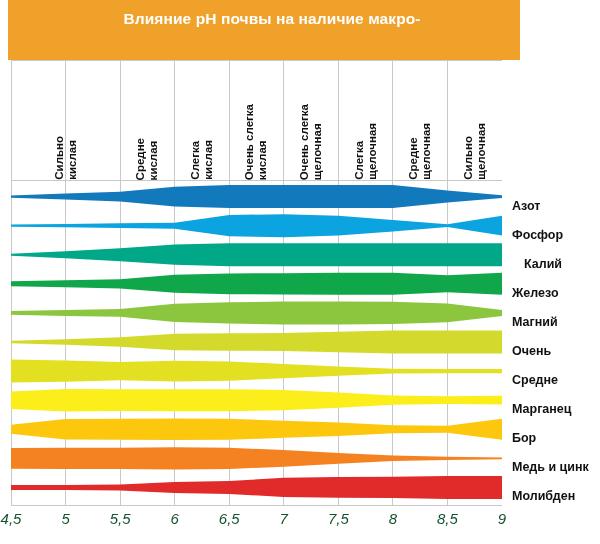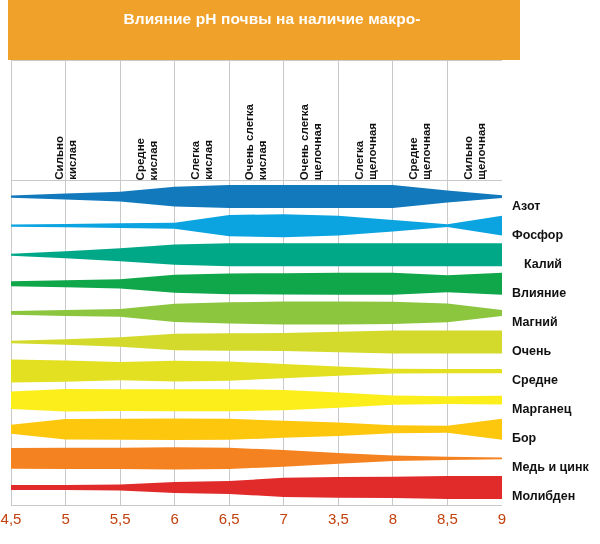--- a/index.html
+++ b/index.html
@@ -13,21 +13,21 @@
 
   .plot{position:absolute;left:11px;top:60px;width:491px;height:446px;}
   .hdr-cells{position:absolute;left:0;top:0;width:491px;height:120px;}
   .hdr-cell{position:absolute;top:0;height:120px;display:flex;align-items:flex-end;justify-content:center;}
   .hdr-cell span{writing-mode:vertical-rl;transform:rotate(180deg);font-size:11.5px;font-weight:bold;color:#111;line-height:13px;text-align:left;white-space:pre;padding-bottom:4px;}
 
   .legend{position:absolute;left:512px;top:70px;width:88px;height:446px;}
   .legend-item{position:absolute;left:0;font-size:12.5px;font-weight:bold;color:#111;white-space:nowrap;}
 
   .axis-labels{position:absolute;left:0;top:510px;width:600px;height:34px;}
-  .axis-tick-label{position:absolute;top:0;font-size:15px;color:#c2410c;transform:translateX(-50%);}
+  .axis-tick-label{position:absolute;top:0;font-size:15px;color:#14532d;transform:translateX(-50%);font-style:italic;}
 </style>
 </head>
 <body>
 
 <div id="chart-root">
 
   <div class="title-bar">
     <div class="title-text">
       <span class="title-line1">Влияние pH почвы на наличие макро-</span>
     </div>
@@ -93,36 +93,36 @@
           <span>Сильно
 щелочная</span>
         </div>
       </div>
   </div>
 
   <div class="legend" id="legend">
       <div class="legend-item" style="top: 128.545px;">Азот</div>
       <div class="legend-item" style="top: 157.636px;">Фосфор</div>
       <div class="legend-item" style="top: 186.727px; padding-left: 12px;">Калий</div>
-      <div class="legend-item" style="top: 215.818px;">Влияние</div>
+      <div class="legend-item" style="top: 215.818px;">Железо</div>
       <div class="legend-item" style="top: 244.909px;">Магний</div>
       <div class="legend-item" style="top: 274px;">Очень</div>
       <div class="legend-item" style="top: 303.091px;">Средне</div>
       <div class="legend-item" style="top: 332.182px;">Марганец</div>
       <div class="legend-item" style="top: 361.273px;">Бор</div>
       <div class="legend-item" style="top: 390.364px;">Медь и цинк</div>
       <div class="legend-item" style="top: 419.455px;">Молибден</div>
     </div>
 
   <div class="axis-labels" id="axis-labels">
       <div class="axis-tick-label" style="left: 11px;">4,5</div>
       <div class="axis-tick-label" style="left: 65.5556px;">5</div>
       <div class="axis-tick-label" style="left: 120.111px;">5,5</div>
       <div class="axis-tick-label" style="left: 174.667px;">6</div>
       <div class="axis-tick-label" style="left: 229.222px;">6,5</div>
       <div class="axis-tick-label" style="left: 283.778px;">7</div>
-      <div class="axis-tick-label" style="left: 338.333px;">3,5</div>
+      <div class="axis-tick-label" style="left: 338.333px;">7,5</div>
       <div class="axis-tick-label" style="left: 392.889px;">8</div>
       <div class="axis-tick-label" style="left: 447.444px;">8,5</div>
       <div class="axis-tick-label" style="left: 502px;">9</div>
     </div>
 
 </div>
 
 </body></html>

